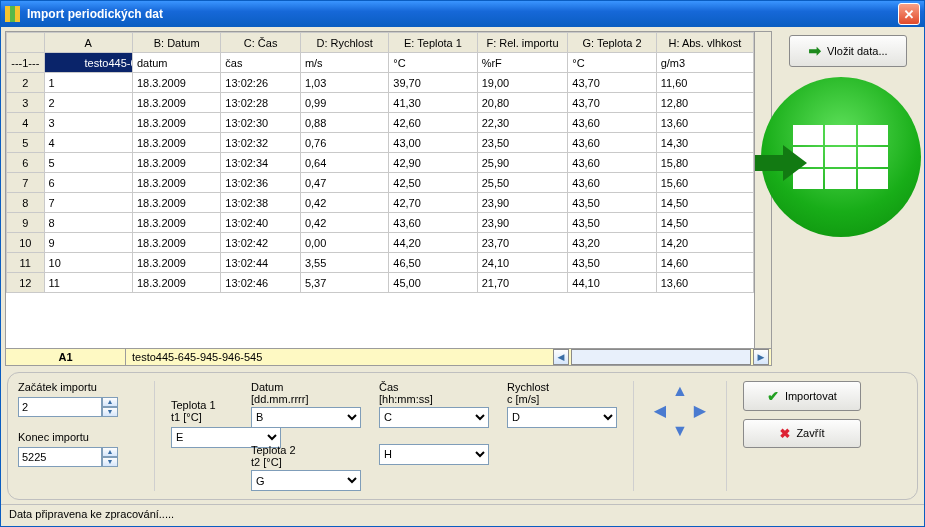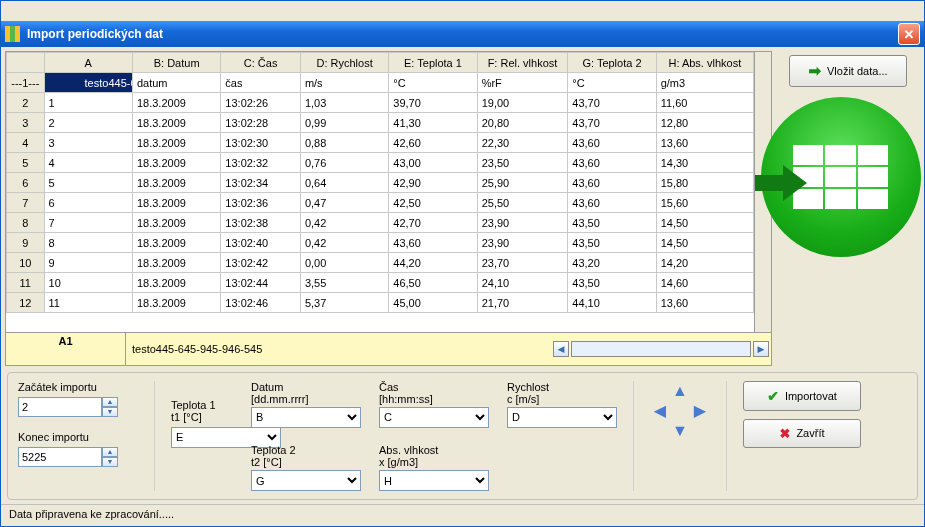--- a/index.html
+++ b/index.html
@@ -10,21 +10,21 @@
     background: #ece9d8;
     width: 925px;
     height: 527px;
     overflow: hidden;
   }
   .window { width: 925px; height: 527px; border: 1px solid #0a5dc1; display:flex; flex-direction:column; }
   .titlebar {
     height: 26px;
     background: linear-gradient(#3a95ff,#1668d8 40%,#0a5dc1);
     color: #fff; display:flex; align-items:center; padding:0 4px;
-    font-weight:bold; font-size:12px;margin-top:20px;
+    font-weight:bold; font-size:12px;
   }
   .titlebar .t-icon { width:16px;height:16px;margin-right:6px;display:flex;}
   .titlebar .t-icon div{width:5px;height:16px;}
   .titlebar .spacer { flex:1; }
   .close-btn {
     width:22px;height:22px;border:1px solid #fff;border-radius:3px;
     background: linear-gradient(#f8a086,#e14a2a);
     display:flex;align-items:center;justify-content:center;color:#fff;font-weight:bold;font-size:13px;
     cursor:pointer;
   }
@@ -36,21 +36,21 @@
   th, td {
     border:1px solid #c9c9c9; padding:2px 4px; text-align:left;
     height:20px; overflow:hidden; white-space:nowrap; font-size:11px;
   }
   th { background:#ece9d8; font-weight:normal; text-align:center;}
   .rowhdr { background:#ece9d8; text-align:center; width:34px;}
   .selected-cell { background:#0a246a; color:#fff;padding-left:40px; }
   .vscroll-fake { width:17px; background:#ece9d8; border:1px solid #9c9c9c; border-left:none;}
   .cell-ref-bar { display:flex; border:1px solid #9c9c9c; border-top:none; background:#fef9c3;}
   .cell-ref { width:120px; text-align:center; font-weight:bold; padding:2px; border-right:1px solid #9c9c9c;}
-  .cell-val { flex:1; padding:10px 6px; position:relative;}
+  .cell-val { flex:1; padding:2px 6px; position:relative;}
   .hscroll-box { display:flex; align-items:center; gap:2px; padding:0 2px;}
   .sc-btn { width:16px;height:16px;border:1px solid #8a8a8a;background:linear-gradient(#fdfdfd,#d6e6fb);display:flex;align-items:center;justify-content:center;font-size:9px;color:#3a6ea5;}
   .sc-track { flex:1;height:16px;border:1px solid #8a8a8a;background:#e8f0fb;}
 
   .right-panel { width:140px; display:flex; flex-direction:column; align-items:center; gap:10px; padding-top:4px;}
   .btn {
     border:1px solid #8a8a8a; border-radius:3px;
     background:linear-gradient(#fdfdfd,#e4e4e0);
     padding:6px 10px; display:flex; align-items:center; gap:6px;
     min-width:118px; justify-content:center; cursor:pointer; font-size:11px;
@@ -58,21 +58,21 @@
   .big-green {
     width:160px;height:160px;border-radius:80px;
     background:radial-gradient(circle at 50% 35%,#5ee05a,#18ad18 60%,#0a8a0a);
     display:flex;align-items:center;justify-content:center;
     margin-left:-15px;
   }
   .grid-icon { width:96px;height:64px; display:grid; grid-template-columns:repeat(3,1fr); grid-template-rows:repeat(3,1fr); gap:2px;}
   .grid-icon div { background:#fff; }
 
   .lower {
-    border:1px solid #bfbfbf; border-radius:4px; margin:2px 6px 4px 6px;
+    border:1px solid #bfbfbf; border-radius:12px; margin:2px 6px 4px 6px;
     background:#ece9d8; padding:8px 10px; display:flex; gap:10px; align-items:flex-start;
   }
   .col { display:flex; flex-direction:column; gap:4px; }
   .lbl { font-size:11px; line-height:1.1; }
   .spin { display:flex; }
   .spin input { width:84px; height:20px; border:1px solid #7f9db9; padding:1px 3px; font-size:11px;}
   .spin .spbtns { display:flex; flex-direction:column;}
   .spin .spbtns div { width:16px;height:10px;border:1px solid #7f9db9;background:linear-gradient(#fdfdfd,#d6e6fb);font-size:7px;display:flex;align-items:center;justify-content:center;color:#3a6ea5;}
   .vline { width:1px; align-self:stretch; background:#cfcfcf; margin:0 6px;}
   select.combo { width:110px; height:21px; border:1px solid #7f9db9; background:#fff; font-size:11px;}
@@ -123,21 +123,21 @@
                   <col class="c8">
                 </colgroup>
               <thead>
                 <tr>
                   <th class="rowhdr"></th>
                   <th>A</th>
                   <th>B: Datum</th>
                   <th>C: Čas</th>
                   <th>D: Rychlost</th>
                   <th>E: Teplota 1</th>
-                  <th>F: Rel. vlhkost</th>
+                  <th>F: Rel. importu</th>
                   <th>G: Teplota 2</th>
                   <th>H: Abs. vlhkost</th>
                 </tr>
               </thead>
               <tbody id="grid-body">
                   <tr>
                     <td class="rowhdr">---1---</td>
                     <td class="selected-cell">testo445-645-94</td>
                     <td>datum</td>
                     <td>čas</td>
@@ -356,21 +356,20 @@
             <select class="combo"><option>D</option></select>
           </div>
         </div>
         <div style="height:8px"></div>
         <div class="combo-row">
           <div class="combo-col">
             <span class="lbl"><span>Teplota 2</span><br><span>t2 [°C]</span></span>
             <select class="combo"><option>G</option></select>
           </div>
           <div class="combo-col">
-            <span class="lbl"><span>Abs. vlhkost</span><br><span>x [g/m3]</span></span>
             <select class="combo"><option>H</option></select>
           </div>
         </div>
       </div>
 
       <div class="vline"></div>
 
       <div class="nav-diamond">
         <div></div>
           <div class="arr">▲</div>

